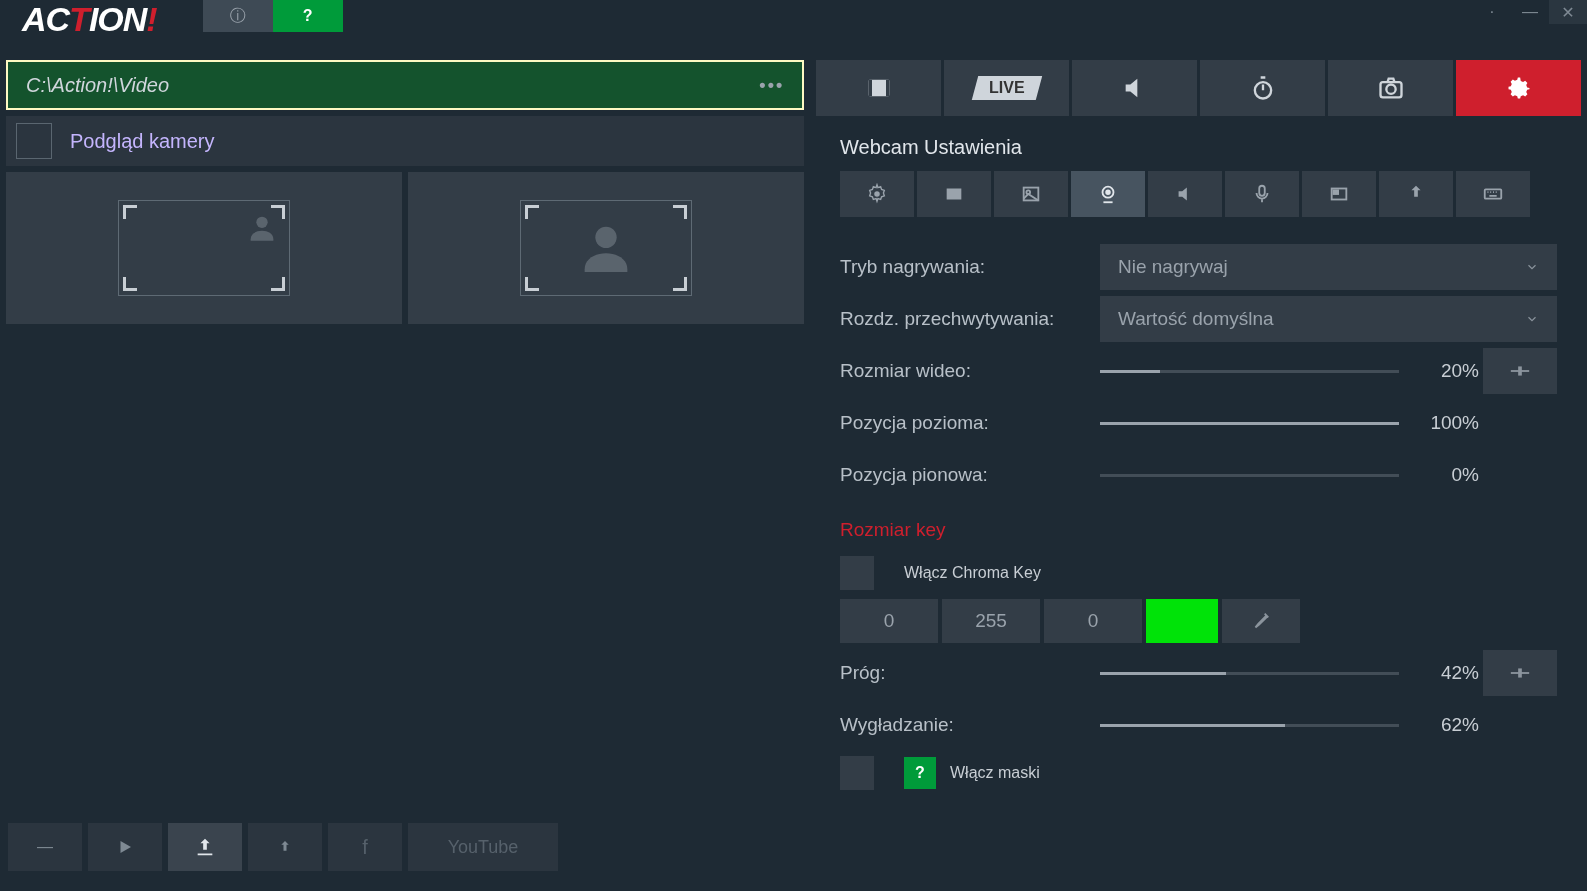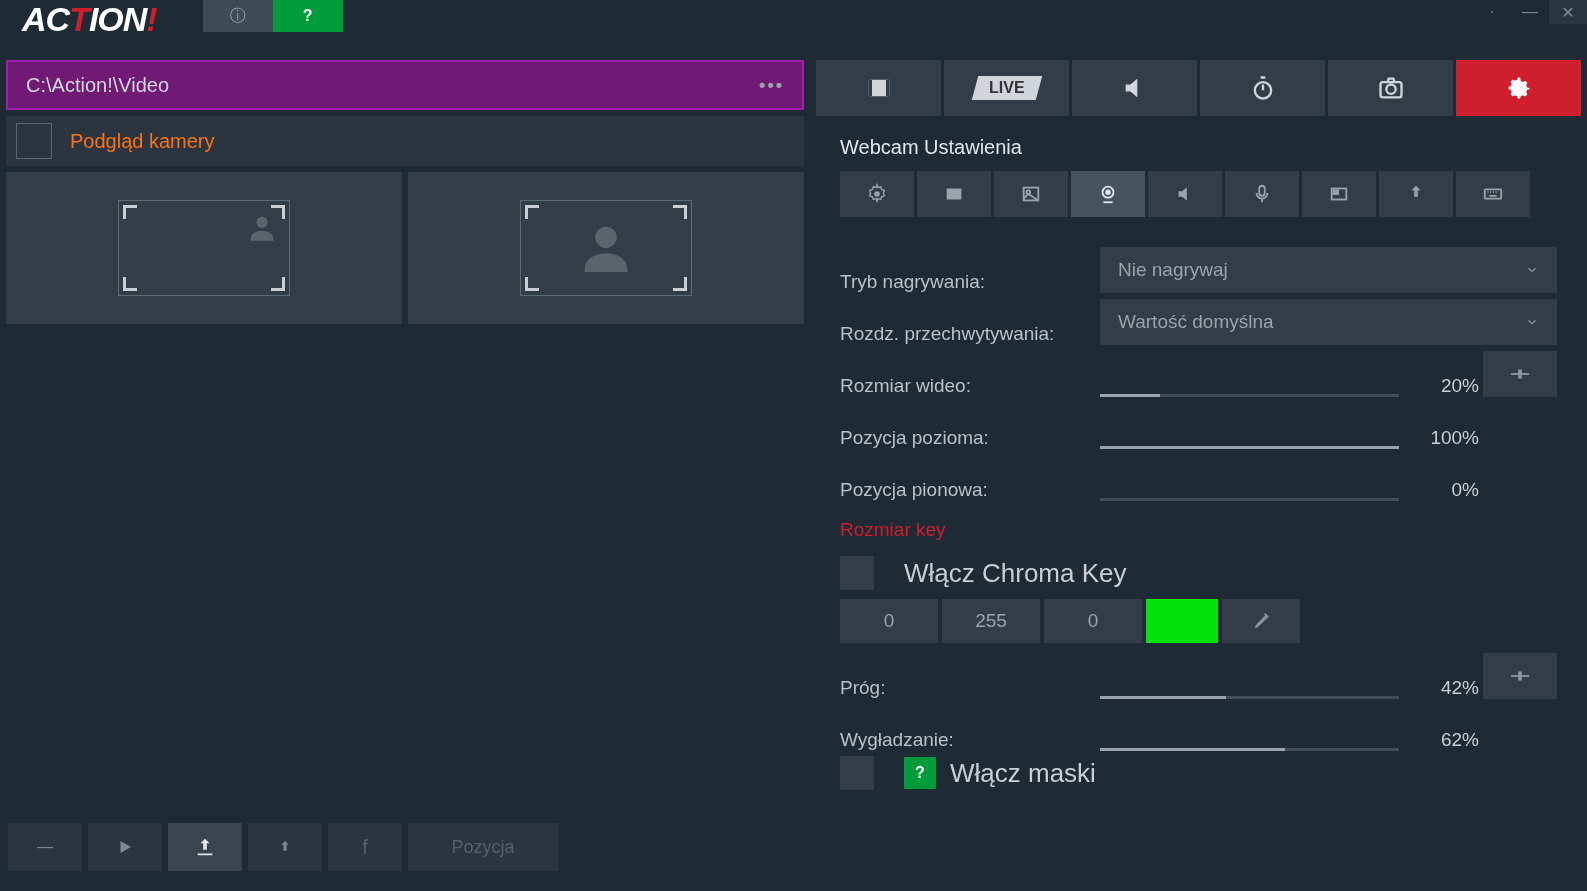--- a/index.html
+++ b/index.html
@@ -15,25 +15,25 @@
 .badge-green{background:#009b3a;color:#fff;}
 .winctrl{margin-left:auto;display:flex;}
 .winbtn{width:38px;height:24px;display:flex;align-items:center;justify-content:center;color:#7e8993;cursor:pointer;}
 .winbtn.close{background:#2a3640;}
 
 
 .main{display:flex;height:calc(100% - 54px - 76px);}
 
 
 .left{width:810px;padding:6px;display:flex;flex-direction:column;gap:6px;}
-.path-field{height:50px;border:2px solid #a21caf;background:#701a75;display:flex;align-items:center;padding:0 18px;color:#d0d6dc;font-size:20px;}
+.path-field{height:50px;border:2px solid #fef9c3;background:#14532d;display:flex;align-items:center;padding:0 18px;color:#d0d6dc;font-size:20px;font-style:italic;}
 .path-dots{margin-left:auto;letter-spacing:2px;color:#9aa3ac;font-size:18px;font-weight:bold;}
 .preview-row{height:50px;background:#2b353f;display:flex;align-items:center;padding:0 10px;}
 .chk{width:36px;height:36px;border:1px solid #5a6670;margin-right:18px;}
-.preview-label{font-size:20px;color:#f97316;}
+.preview-label{font-size:20px;color:#c4b5fd;}
 .preview-area{flex:1;background:#2b353f;display:flex;align-items:center;justify-content:center;}
 .preview-msg{color:#6f7a84;font-size:20px;}
 .thumb-row{height:152px;display:flex;gap:6px;}
 .thumb{flex:1;background:#333d47;display:flex;align-items:center;justify-content:center;}
 .thumb-frame{position:relative;display:flex;align-items:center;justify-content:center;border:1px solid #5e6a74;}
 .thumb-frame.small{width:172px;height:96px;}
 .thumb-frame.big{width:172px;height:96px;}
 .corner{position:absolute;width:14px;height:14px;border-color:#8b949d;}
 .c-tl{top:4px;left:4px;border-left:3px solid;border-top:3px solid;}
 .c-tr{top:4px;right:4px;border-right:3px solid;border-top:3px solid;}
@@ -47,32 +47,32 @@
 .mode-tabs{display:flex;gap:3px;}
 .mtab{flex:1;height:56px;background:#333d47;display:flex;align-items:center;justify-content:center;color:#cfd5db;}
 .mtab.active{background:#cf1f2d;color:#fff;}
 .live-badge{background:#cfd5db;color:#333;font-weight:800;font-size:16px;padding:3px 14px;transform:skewX(-15deg);}
 .live-badge span{display:inline-block;transform:skewX(15deg);}
 .section-title{font-size:20px;color:#e1e6eb;padding:14px 24px 6px;}
 .sub-tabs{display:flex;gap:3px;padding:0 24px;}
 .stab{width:74px;height:46px;background:#333d47;display:flex;align-items:center;justify-content:center;color:#9aa3ac;}
 .stab.active{background:#475460;color:#e1e6eb;}
 .settings-list{padding:18px 24px 0;}
-.set-row{display:flex;align-items:flex-end;height:52px;}
+.set-row{display:flex;align-items:center;height:52px;}
 .set-label{width:260px;font-size:19px;color:#b8c0c8;}
 .select{flex:1;height:46px;background:#333d47;display:flex;align-items:center;padding:0 18px;font-size:19px;color:#9aa3ac;}
 .chev{margin-left:auto;}
 .slider-track{flex:1;height:3px;background:#424d57;position:relative;margin-right:18px;}
 .slider-fill{height:100%;background:#9aa3ac;}
 .set-val{width:62px;text-align:right;font-size:19px;color:#c8ced4;}
 .slider-reset{width:74px;height:46px;background:#333d47;margin-left:4px;display:flex;align-items:center;justify-content:center;color:#8b949d;}
 .chroma-title{color:#cf1f2d;font-size:19px;padding:18px 0 10px;}
 .chk-row{display:flex;align-items:center;height:44px;}
 .chk-box{width:34px;height:34px;background:#333d47;margin-right:30px;}
-.chk-label{font-size:26px;color:#c8ced4;}
+.chk-label{font-size:16px;color:#c8ced4;}
 .rgb-row{display:flex;align-items:center;height:52px;}
 .rgb-input{width:98px;height:44px;background:#333d47;color:#9aa3ac;text-align:center;font-size:19px;border:none;margin-right:4px;}
 .color-swatch{width:72px;height:44px;background:#00e308;margin-right:4px;}
 .eyedrop{width:78px;height:44px;background:#333d47;display:flex;align-items:center;justify-content:center;color:#8b949d;}
 .help-chip{width:32px;height:32px;background:#009b3a;color:#fff;display:flex;align-items:center;justify-content:center;font-weight:bold;margin-right:14px;}
 
 
 .bottom{position:absolute;left:0;bottom:20px;height:48px;display:flex;gap:6px;padding:0 8px;}
 .bbtn{width:74px;height:48px;background:#2b353f;display:flex;align-items:center;justify-content:center;color:#7e8993;}
 .bbtn.active{background:#3a444e;color:#e1e6eb;}
@@ -344,15 +344,15 @@
     </div>
   <div class="bbtn">
       <svg width="18" height="18" viewBox="0 0 24 24" fill="currentColor">
         <path d="M12 4l5 5h-3v8h-4V9H7z"></path>
       </svg>
     </div>
   <div class="bbtn">
       <span class="btext">f</span>
     </div>
   <div class="bbtn" style="width:150px">
-      <span class="btext" style="font-size:18px">Pozycja</span>
+      <span class="btext" style="font-size:18px">YouTube</span>
     </div>
 </div>
 
 </body></html>

